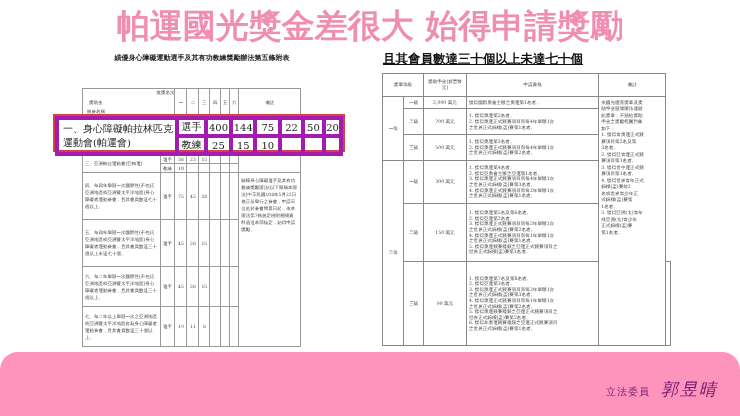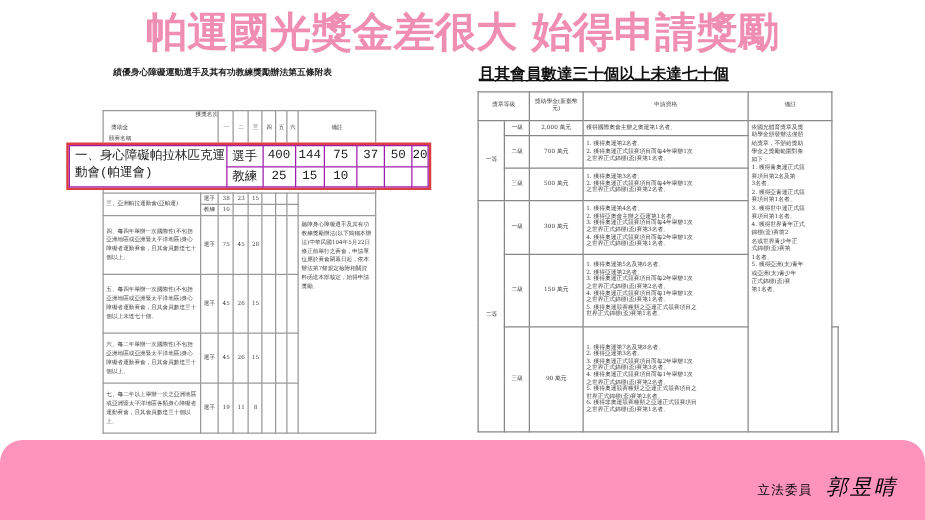--- a/index.html
+++ b/index.html
@@ -1,33 +1,33 @@
 <!DOCTYPE html>
 <html><head>
 <meta charset="utf-8">
 <style>
 *{margin:0;padding:0;box-sizing:border-box;}
 html,body{width:740px;height:416px;overflow:hidden;background:#fff;}
 body{position:relative;font-family:"DejaVu Serif",serif;color:#333;}
 .title{position:absolute;left:0;top:6px;width:740px;text-align:center;font-family:"DejaVu Sans",sans-serif;font-weight:bold;font-size:33px;color:#f08eb2;letter-spacing:0px;line-height:40px;}
 .footer{position:absolute;left:0;top:352px;width:740px;height:70px;background:#fe94bb;border-radius:18px 18px 0 0;}
-.sig{position:absolute;right:22px;top:26px;font-family:"DejaVu Serif",serif;color:#000000;}
+.sig{position:absolute;right:22px;top:26px;font-family:"DejaVu Serif",serif;color:#701a75;}
 .sig .role{font-size:10px;letter-spacing:1px;margin-right:6px;}
 .sig .name{font-size:17px;letter-spacing:2px;font-style:italic;}
 
-.ldoc{position:absolute;left:28px;top:53px;width:300px;}
+.ldoc{position:absolute;left:52px;top:53px;width:300px;}
 .ltitle{text-align:center;font-size:7px;color:#222;font-weight:bold;}
 .lsub{text-align:center;font-size:7px;color:#222;margin-top:7px;font-weight:bold;}
 table{border-collapse:collapse;}
 .lt{position:absolute;left:82px;top:88px;width:219px;font-size:4.5px;color:#444;}
 .lt td{border:1px solid #999;text-align:center;vertical-align:middle;padding:0;line-height:7px;}
 .lt .desc{text-align:left;padding:1px 2px;}
 .hl{position:absolute;left:53px;top:114px;width:292px;height:38px;border:2px solid #d9403f;background:#fff;}
 .hl table{width:100%;height:100%;font-size:10px;color:#222;}
-.hl td{border:1px solid #a21caf;text-align:center;font-family:Liberation Mono, monospace;}
+.hl td{border:4px solid #a21caf;text-align:center;}
 .hl .name{text-align:left;padding-left:4px;line-height:14px;font-size:10px;}
 
 .rtitle{position:absolute;left:383px;top:51px;font-family:"DejaVu Sans",sans-serif;font-size:12.5px;font-weight:bold;color:#111;text-decoration:underline;}
 .rt{position:absolute;left:382px;top:73px;width:289px;font-size:4.6px;color:#444;}
 .rt td{border:1px solid #888;vertical-align:middle;padding:1px 2px;line-height:5.6px;}
 .rt .c{text-align:center;}
 .rt .apply div{white-space:nowrap;}
 .rt .note div{line-height:6.5px;}
 </style>
 </head>
@@ -145,21 +145,21 @@
         <col style="width:22px">
         <col style="width:10px">
     </colgroup>
     <tbody>
         <tr>
       <td class="name" rowspan="2">一、身心障礙帕拉林匹克運動會(帕運會)</td>
       <td>選手</td>
       <td>400</td>
       <td>144</td>
       <td>75</td>
-      <td>37</td>
+      <td>22</td>
       <td>50</td>
       <td>20</td>
     </tr>
     <tr>
       <td>教練</td>
       <td>25</td>
       <td>15</td>
       <td>10</td>
       <td></td>
           <td></td>

